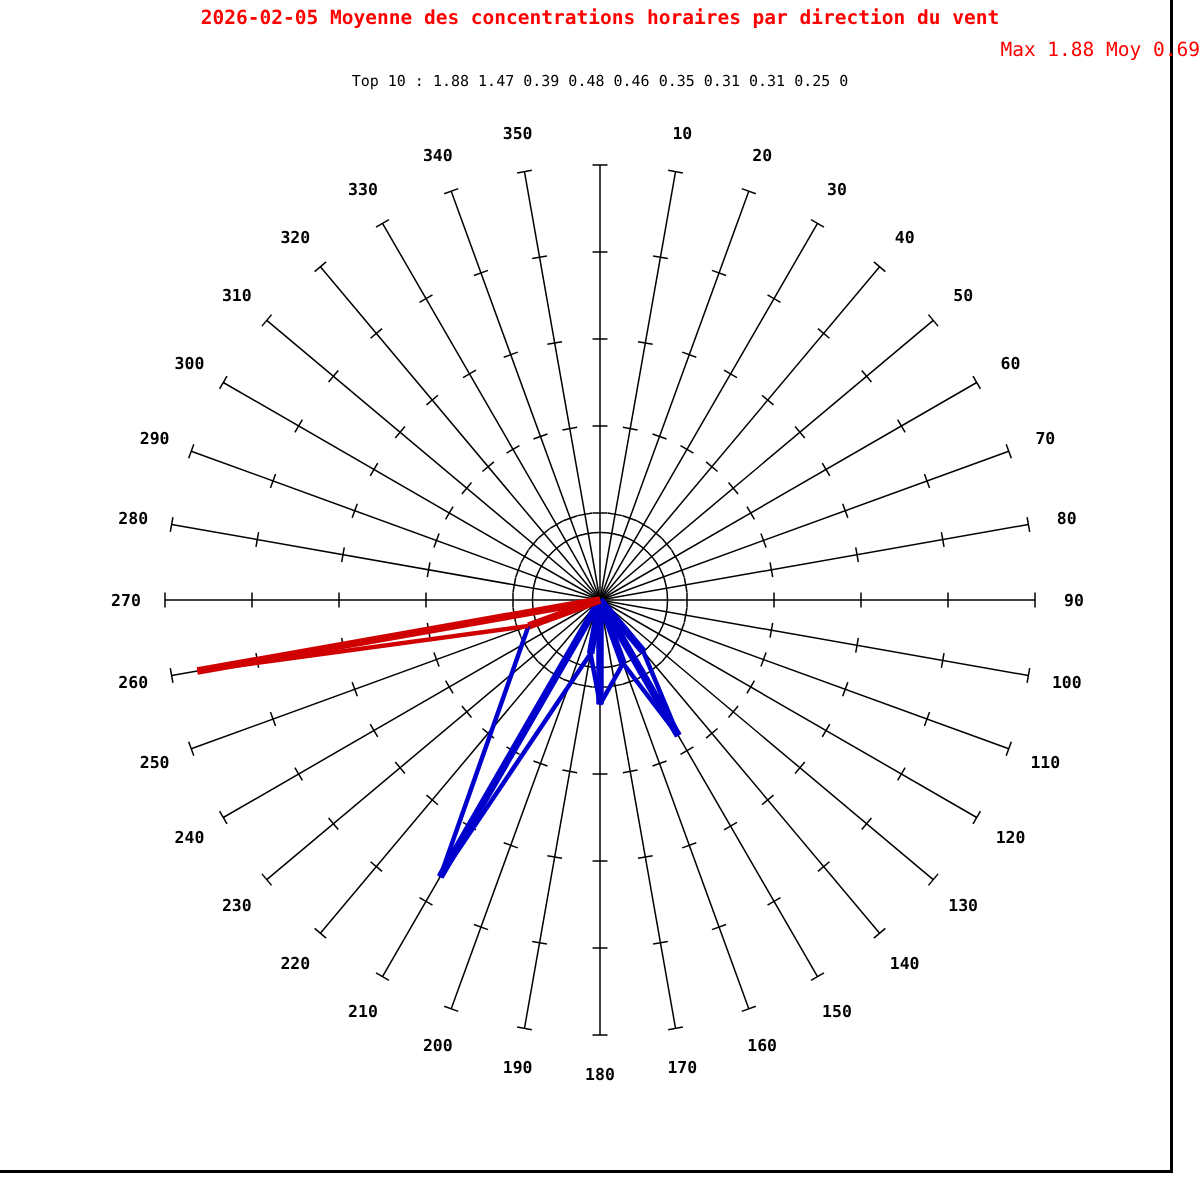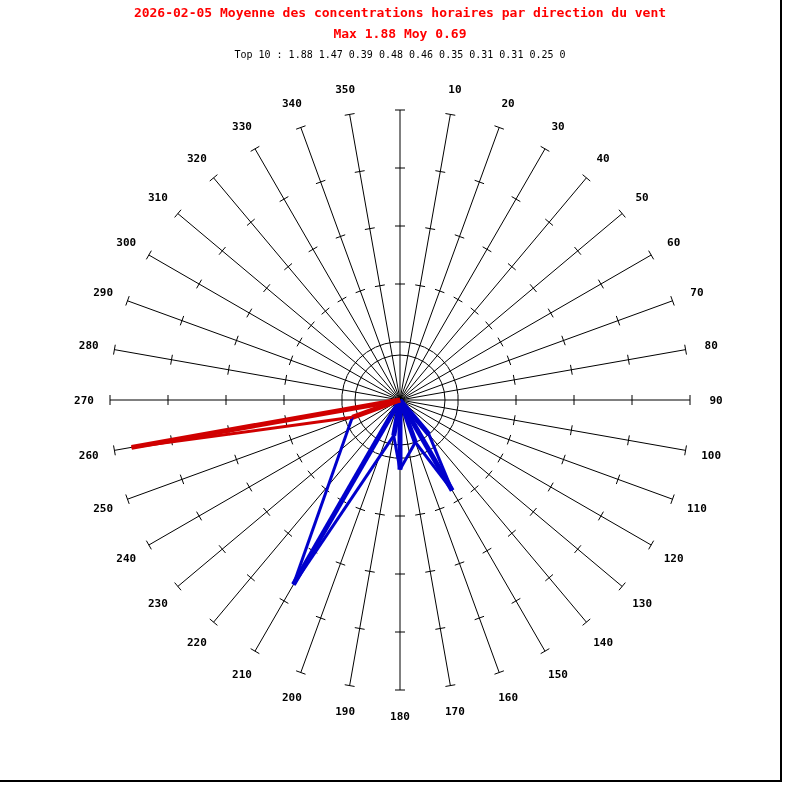--- a/index.html
+++ b/index.html
@@ -38,24 +38,24 @@
     color: #ff0000;
     font-size: 13px;
     font-weight: bold;
     letter-spacing: 0px;
   }
   .title-sub {
     position: absolute;
     left: 0;
     top: 26px;
     width: 800px;
-    text-align: center;
+    text-align: right;
     color: #ff0000;
     font-size: 13px;
-    font-weight: bold;
+    font-weight: normal;
   }
   .title-top10 {
     position: absolute;
     left: 0;
     top: 49px;
     width: 800px;
     text-align: center;
     color: #000000;
     font-size: 10px;
   }

